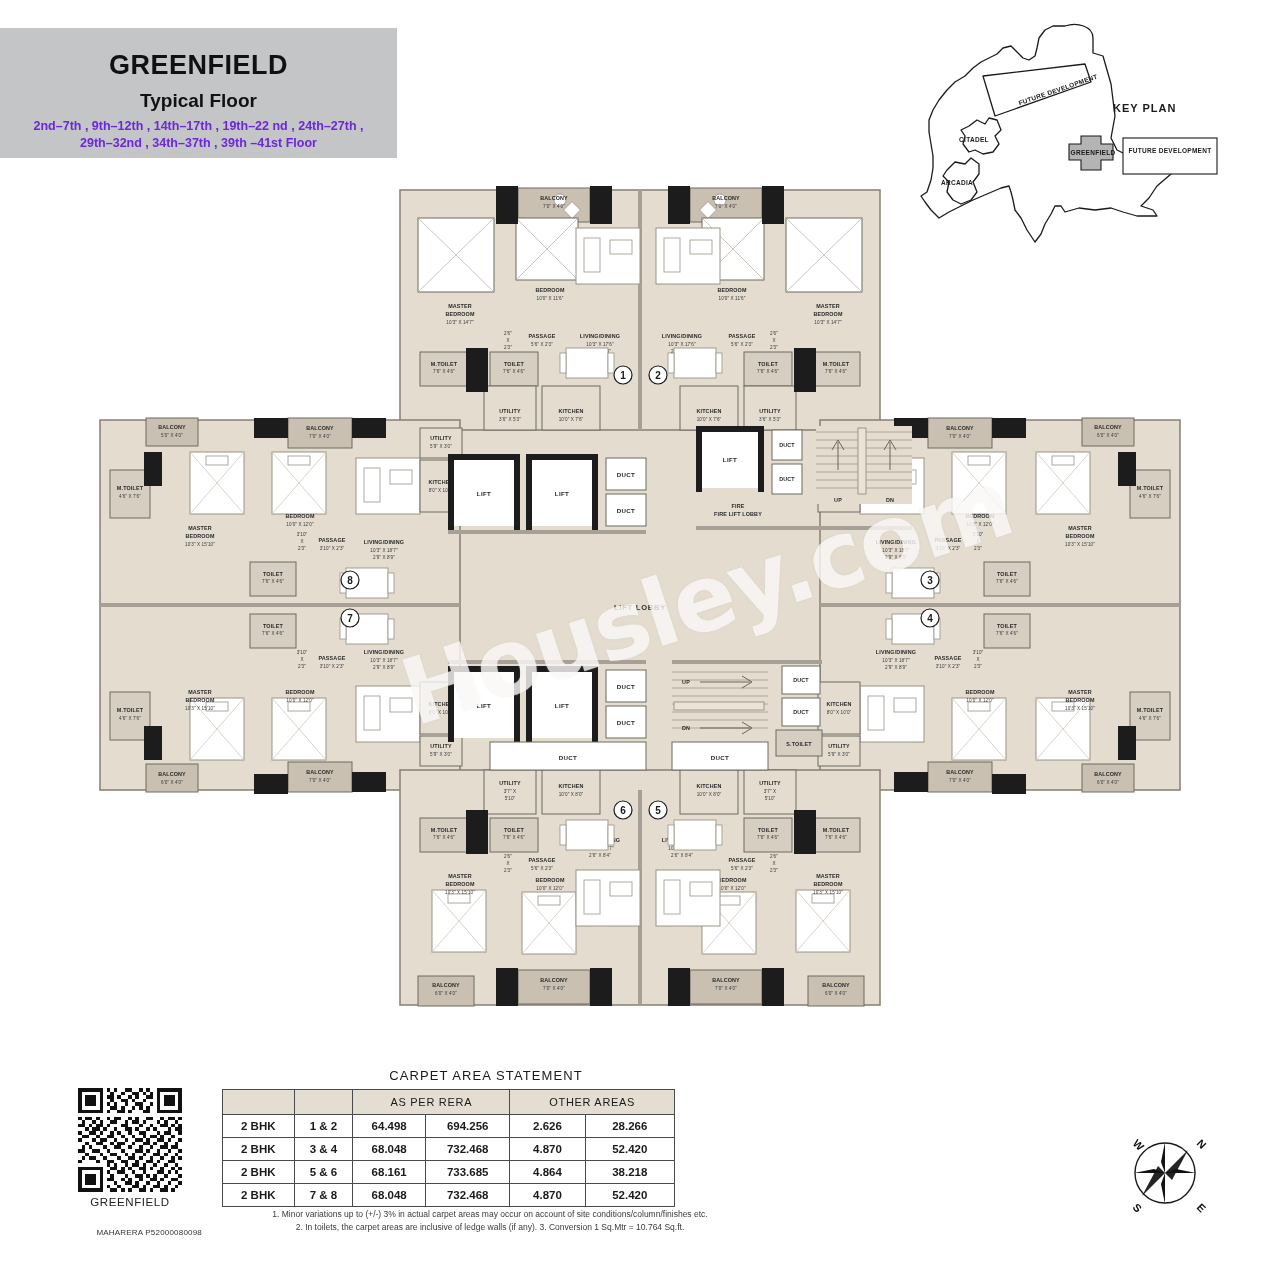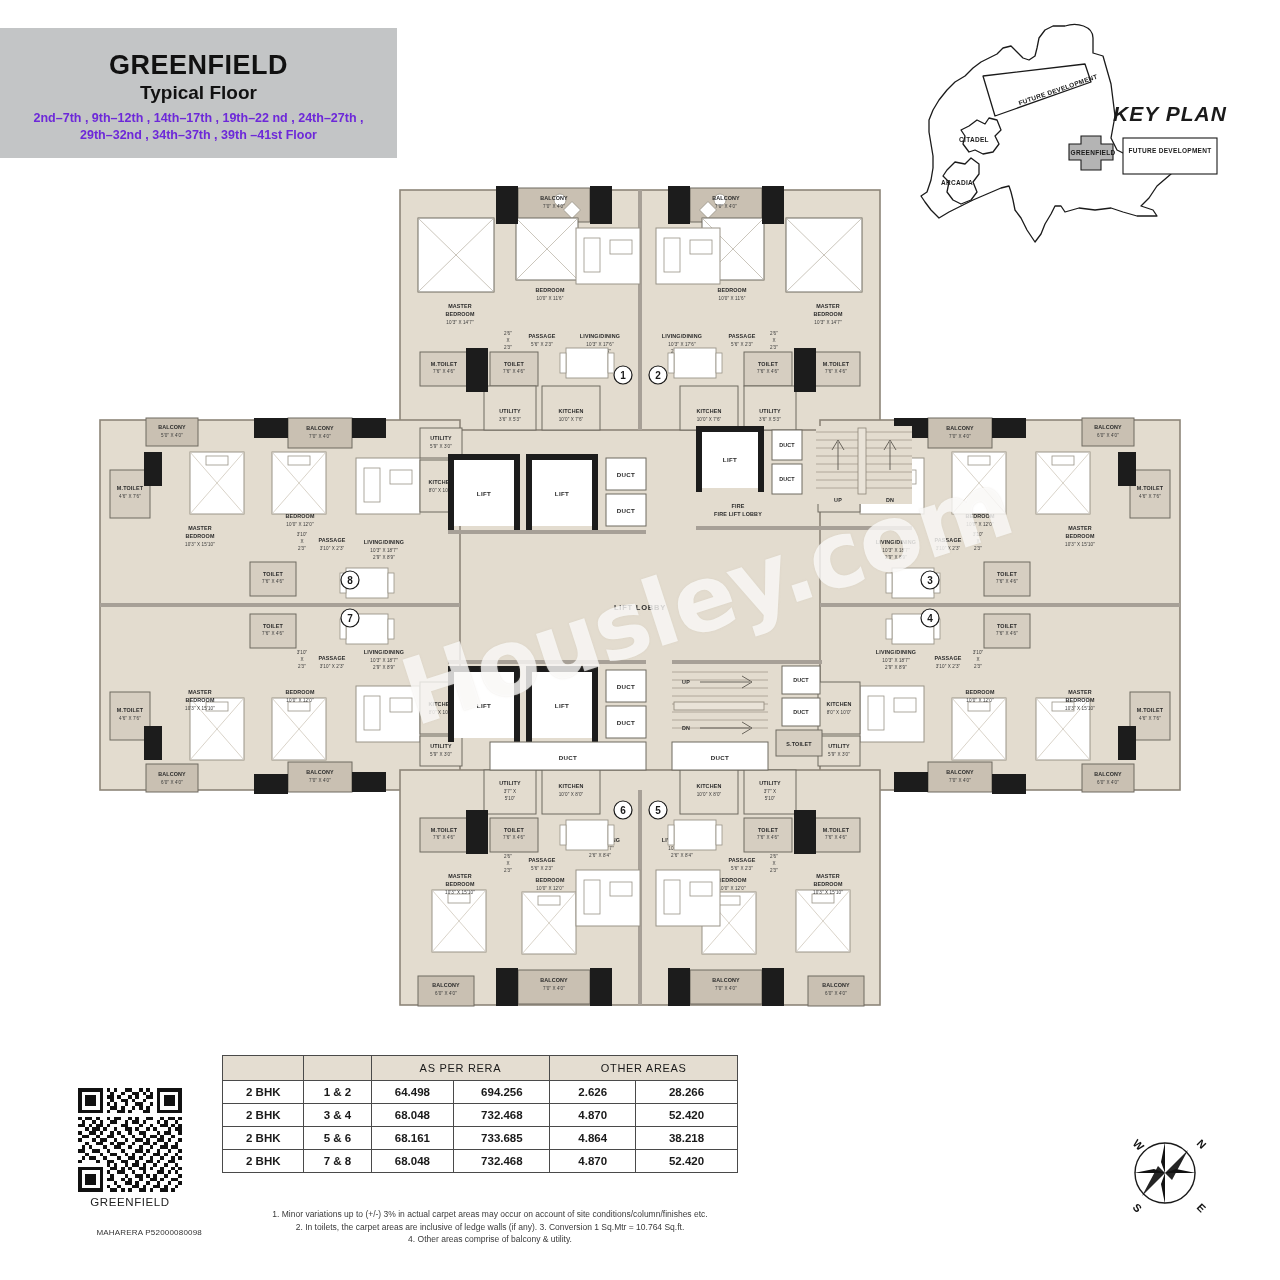--- a/index.html
+++ b/index.html
@@ -4,46 +4,46 @@
 <style>
   html,body{margin:0;padding:0;background:#ffffff;}
   body{width:1280px;height:1280px;position:relative;overflow:hidden;
        font-family:"Liberation Sans","DejaVu Sans",sans-serif;color:#1a1a1a;}
 
   
   #header-banner{position:absolute;left:0;top:28px;width:397px;height:130px;
     background:#c3c5c6;}
   #header-title{text-align:center;font-size:27px;font-weight:bold;letter-spacing:.5px;
     margin-top:22px;color:#111;}
-  #header-subtitle{text-align:center;font-size:19px;font-weight:bold;margin-top:1px;color:#111;}
+  #header-subtitle{text-align:center;font-size:19px;font-weight:bold;margin-top:9px;color:#111;}
   #header-floors{text-align:center;font-size:12.5px;font-weight:bold;margin-top:6px;
     line-height:17px;padding:0 4px;color:#6d28d9;}
 
   
   #keyplan{position:absolute;left:865px;top:20px;width:400px;height:250px;}
-  #keyplan-title{position:absolute;left:248px;top:82px;font-size:21px;font-weight:bold;
-    letter-spacing:1px;font-style:italic;}
+  #keyplan-title{position:absolute;left:248px;top:82px;font-size:11px;font-weight:bold;
+    letter-spacing:1px;}
   .kp-label{position:absolute;font-size:6.5px;font-weight:bold;letter-spacing:.3px;
     text-align:center;line-height:9px;}
 
   
   #floorplan{position:absolute;left:60px;top:170px;width:1160px;height:850px;}
 
   
   #watermark{position:absolute;left:390px;top:545px;width:520px;height:190px;
     pointer-events:none;}
   #watermark span{position:absolute;left:0;top:0;font-size:92px;font-weight:bold;
     color:rgba(255,255,255,.72);transform:rotate(-18deg);
     font-family:"DejaVu Sans",sans-serif;letter-spacing:-2px;
     text-shadow:0 0 2px rgba(200,190,175,.35);}
 
   
   #carpet-title{position:absolute;left:222px;top:1068px;width:528px;text-align:center;
     font-size:13px;letter-spacing:1.1px;color:#1a1a1a;}
-  #carpet-table{position:absolute;left:222px;top:1055px;width:516px;
+  #carpet-table{position:absolute;left:222px;top:1089px;width:453px;
     border-collapse:collapse;font-size:11px;}
   #carpet-table td,#carpet-table th{border:1px solid #4a4a4a;text-align:center;
     padding:4px 2px;font-weight:normal;}
   #carpet-table thead tr.grp th{background:#e4ddd1;font-size:11px;letter-spacing:.7px;
     padding:6px 2px;}
   #carpet-table thead tr.sub th{font-size:10px;letter-spacing:.3px;padding:5px 2px;}
   #carpet-table tbody td{font-weight:bold;font-size:11.5px;padding:5px 2px;}
   #carpet-table tbody td.ftype{font-size:11.5px;border-radius:8px;}
   #footnotes{position:absolute;left:180px;top:1208px;width:620px;text-align:center;
     font-size:8.5px;line-height:12.5px;color:#3a3a3a;}
@@ -755,21 +755,20 @@
       <td>732.468</td>
       <td>4.870</td>
       <td>52.420</td>
     </tr>
   </tbody>
 </table>
 
 <div id="footnotes">
   <div>1. Minor variations up to (+/-) 3% in actual carpet areas may occur on account of site conditions/column/finishes etc.</div>
   <div>2. In toilets, the carpet areas are inclusive of ledge walls (if any). 3. Conversion 1 Sq.Mtr = 10.764 Sq.ft.</div>
-  <div>4. Other areas comprise of balcony &amp; utility.</div>
 </div>
 
 <div id="qr-block">
   <svg id="qr-img" viewBox="0 0 29 29" shape-rendering="crispEdges">
     <rect width="29" height="29" fill="#fff"></rect>
     <g fill="#111">
       <rect x="0" y="0" width="7" height="1"></rect>
         <rect x="0" y="6" width="7" height="1"></rect>
       <rect x="0" y="0" width="1" height="7"></rect>
         <rect x="6" y="0" width="1" height="7"></rect>

